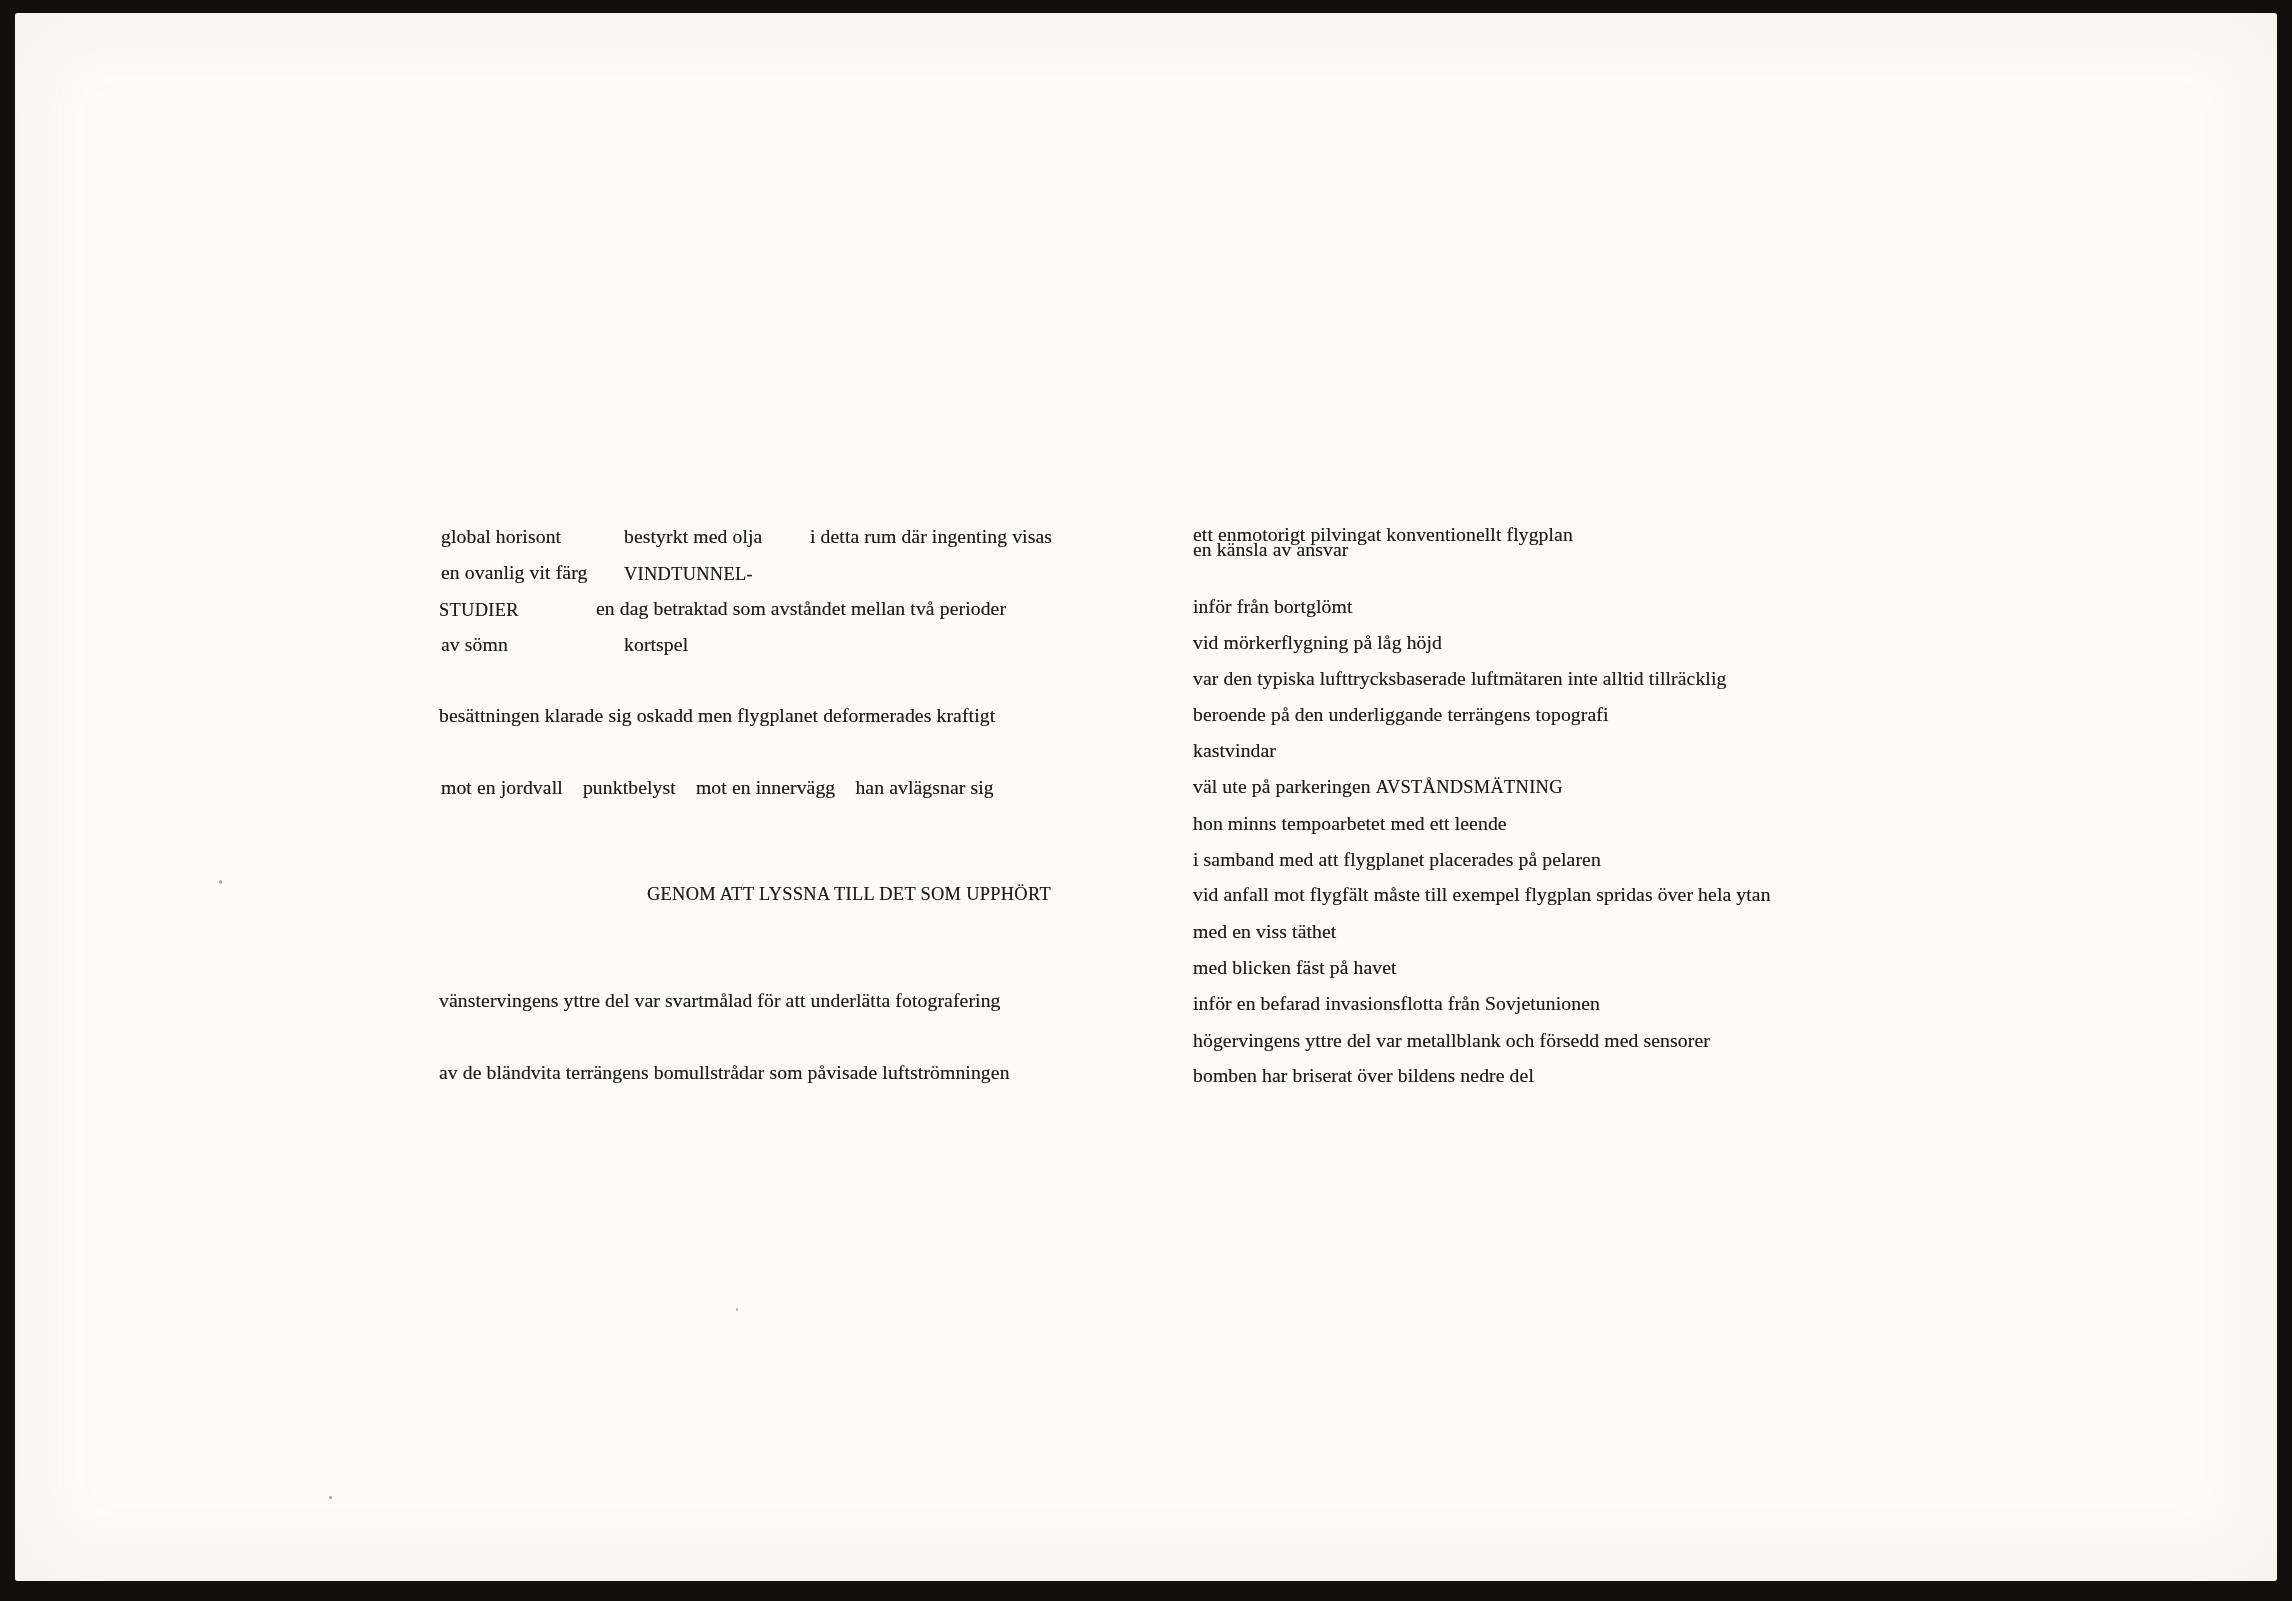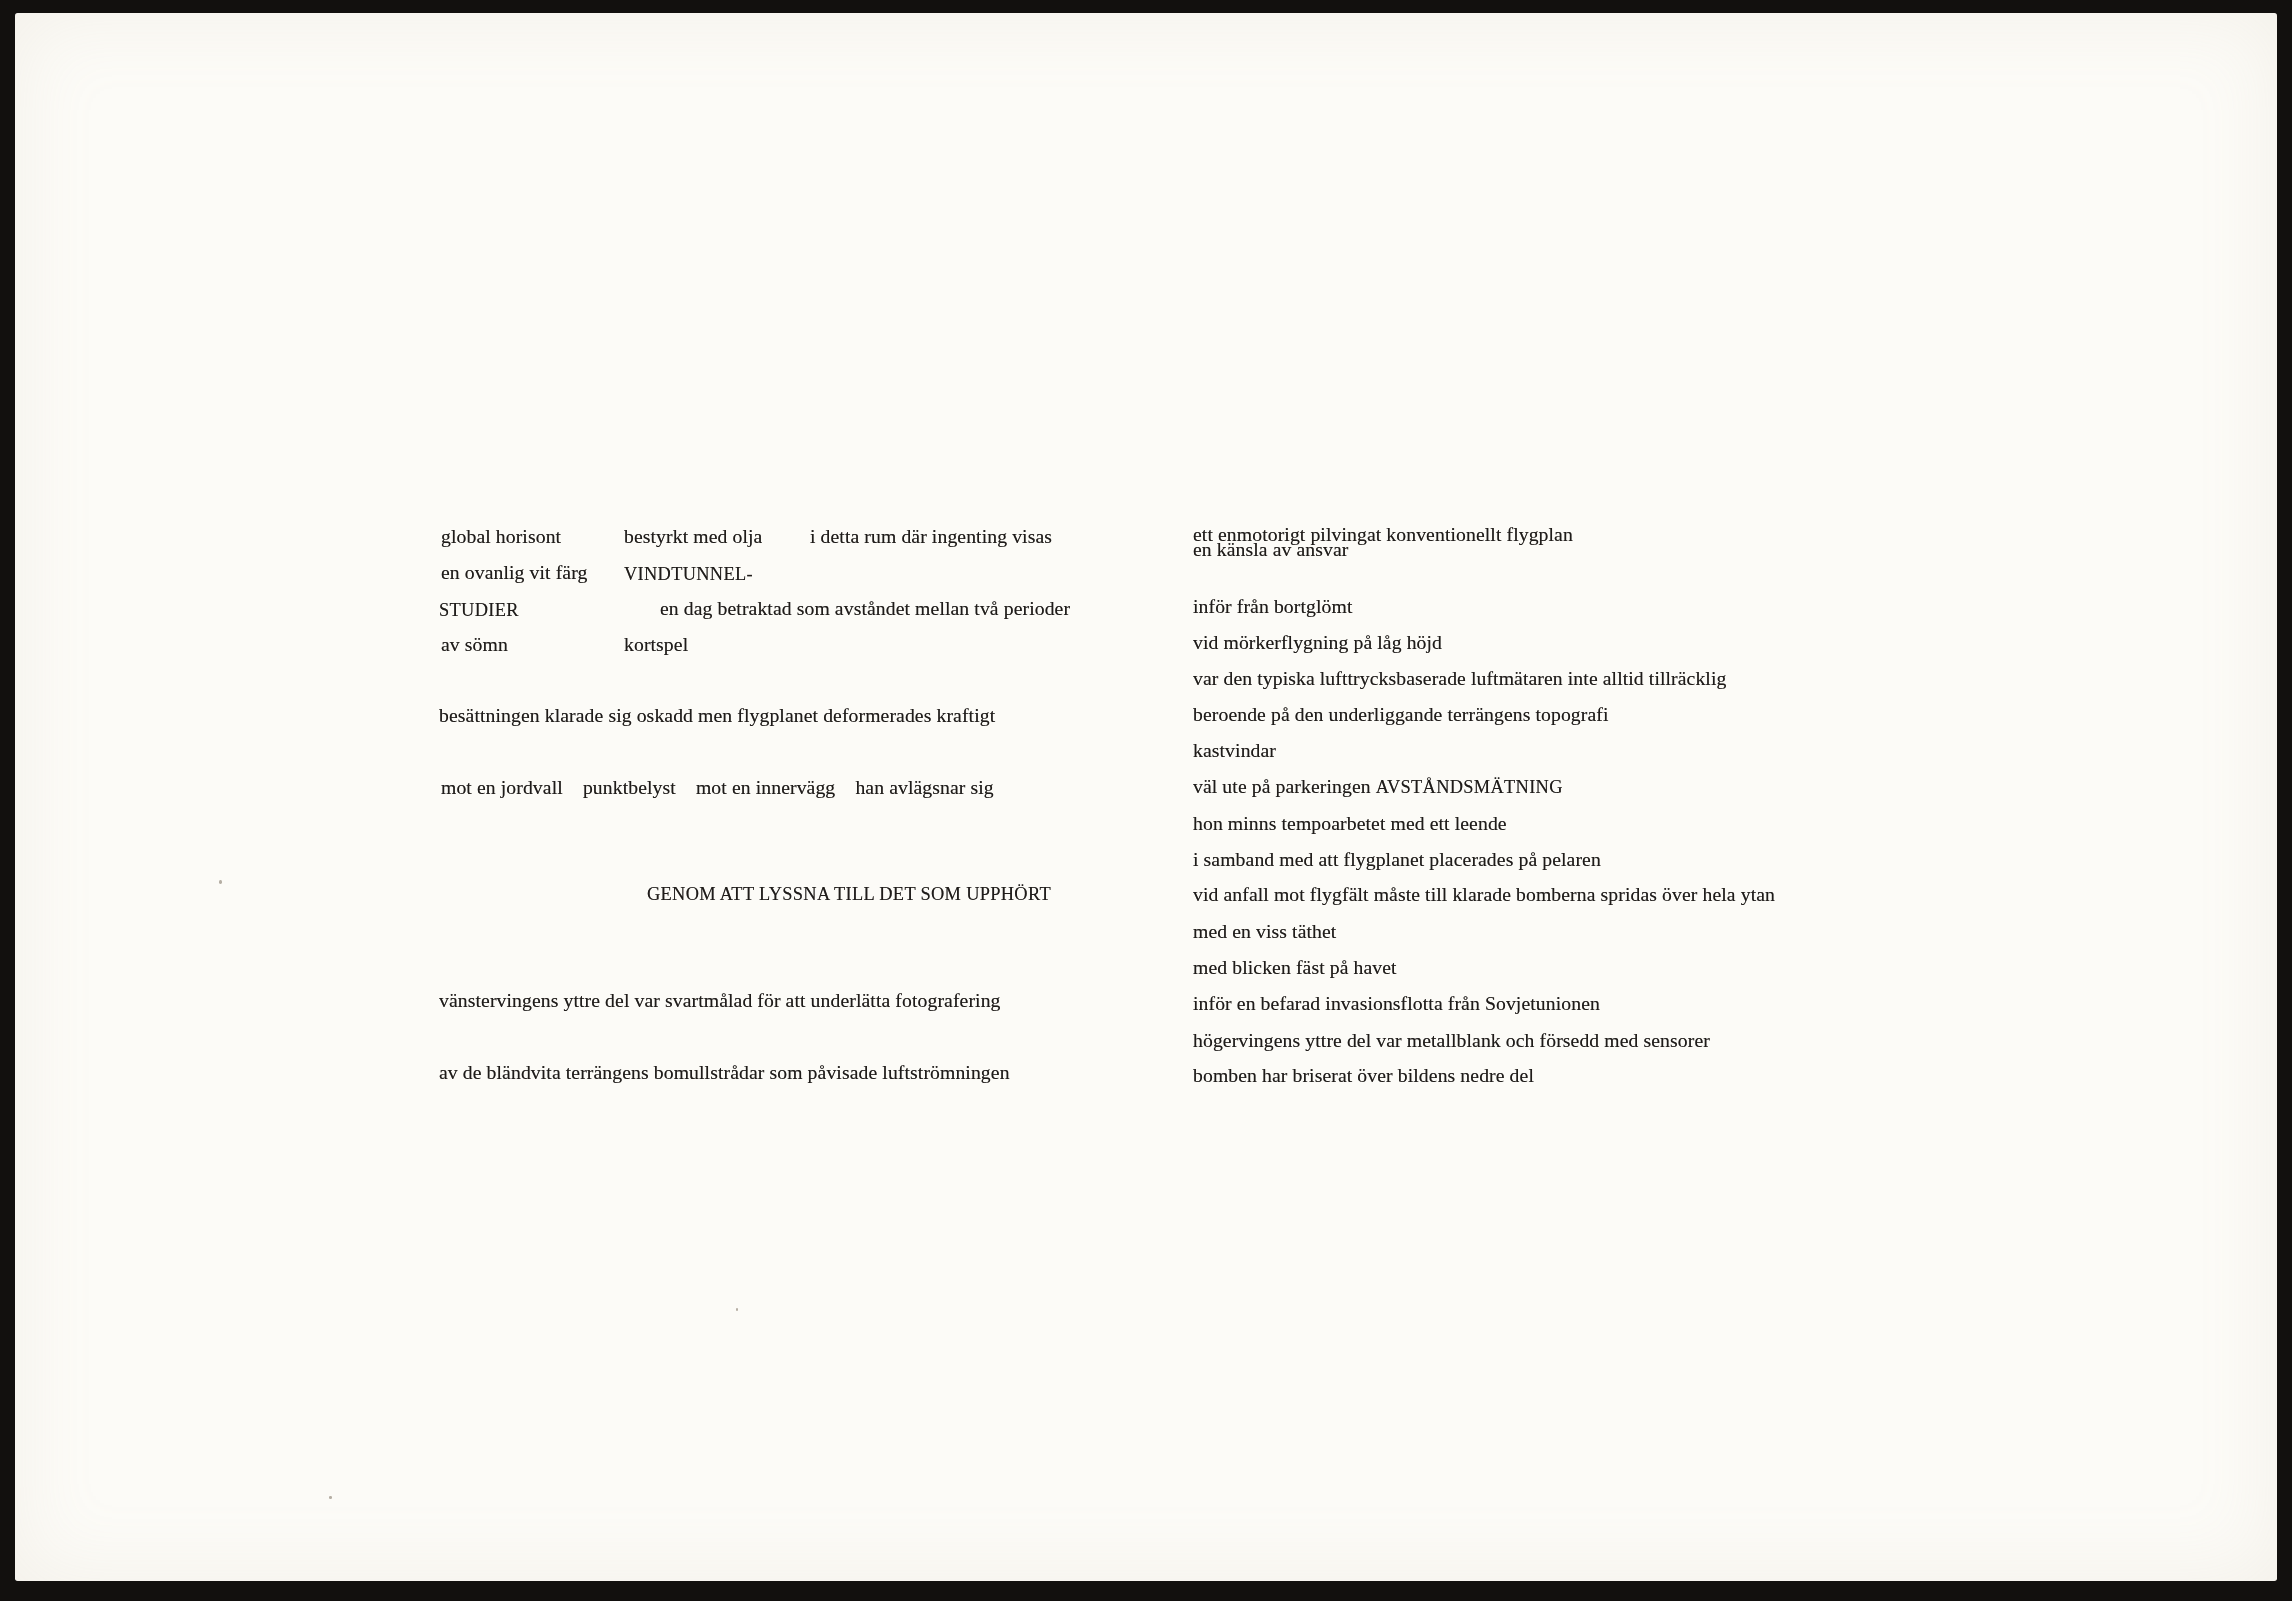--- a/index.html
+++ b/index.html
@@ -65,21 +65,21 @@
 
     <div>
       <span class="cell" style="left:441px; top:487px">global horisont</span>
       <span class="cell" style="left:624px; top:487px">bestyrkt med olja</span>
       <span class="cell" style="left:810px; top:487px">i detta rum där ingenting visas</span>
 
       <span class="cell" style="left:441px; top:523px">en ovanlig vit färg</span>
       <span class="cell caps" style="left:624px; top:525px">VINDTUNNEL-</span>
 
       <span class="cell caps" style="left:439px; top:561px">STUDIER</span>
-      <span class="cell" style="left:660px; top:559px">en dag betraktad som avståndet mellan två perioder</span>
+      <span class="cell" style="left:596px; top:559px">en dag betraktad som avståndet mellan två perioder</span>
 
       <span class="cell" style="left:441px; top:595px">av sömn</span>
       <span class="cell" style="left:624px; top:595px">kortspel</span>
     </div>
 
     <div>
       <div class="line" style="left:439px; top:666px">besättningen klarade sig oskadd men flygplanet deformerades kraftigt</div>
       <div class="line" style="left:441px; top:738px">mot en jordvall    punktbelyst    mot en innervägg    han avlägsnar sig</div>
       <div class="line caps" style="left:647px; top:845px">GENOM ATT LYSSNA TILL DET SOM UPPHÖRT</div>
       <div class="line" style="left:439px; top:951px">vänstervingens yttre del var svartmålad för att underlätta fotografering</div>
@@ -90,21 +90,21 @@
       <div class="line" style="left:1193px; top:485px">ett enmotorigt pilvingat konventionellt flygplan</div>
       <div class="line" style="left:1193px; top:500px">en känsla av ansvar</div>
       <div class="line" style="left:1193px; top:557px">inför från bortglömt</div>
       <div class="line" style="left:1193px; top:593px">vid mörkerflygning på låg höjd</div>
       <div class="line" style="left:1193px; top:629px">var den typiska lufttrycksbaserade luftmätaren inte alltid tillräcklig</div>
       <div class="line" style="left:1193px; top:665px">beroende på den underliggande terrängens topografi</div>
       <div class="line" style="left:1193px; top:701px">kastvindar</div>
       <div class="line" style="left:1193px; top:737px"><span>väl ute på parkeringen </span><span class="inline-caps">AVSTÅNDSMÄTNING</span></div>
       <div class="line" style="left:1193px; top:774px">hon minns tempoarbetet med ett leende</div>
       <div class="line" style="left:1193px; top:810px">i samband med att flygplanet placerades på pelaren</div>
-      <div class="line" style="left:1193px; top:845px">vid anfall mot flygfält måste till klarade bomberna spridas över hela ytan</div>
+      <div class="line" style="left:1193px; top:845px">vid anfall mot flygfält måste till exempel flygplan spridas över hela ytan</div>
       <div class="line" style="left:1193px; top:882px">med en viss täthet</div>
       <div class="line" style="left:1193px; top:918px">med blicken fäst på havet</div>
       <div class="line" style="left:1193px; top:954px">inför en befarad invasionsflotta från Sovjetunionen</div>
       <div class="line" style="left:1193px; top:991px">högervingens yttre del var metallblank och försedd med sensorer</div>
       <div class="line" style="left:1193px; top:1026px">bomben har briserat över bildens nedre del</div>
     </div>
 
     <div class="speck" style="left:219px; top:843px; width:2.7px; height:3.6px"></div>
     <div class="speck" style="left:329px; top:1459px; width:2.7px; height:2.7px"></div>
     <div class="speck" style="left:736px; top:1271px; width:1.8px; height:2.7px"></div>

